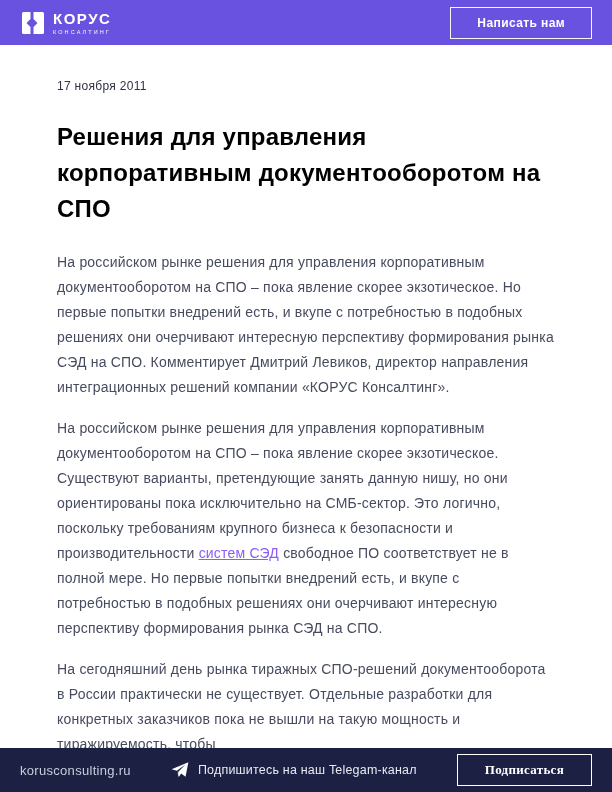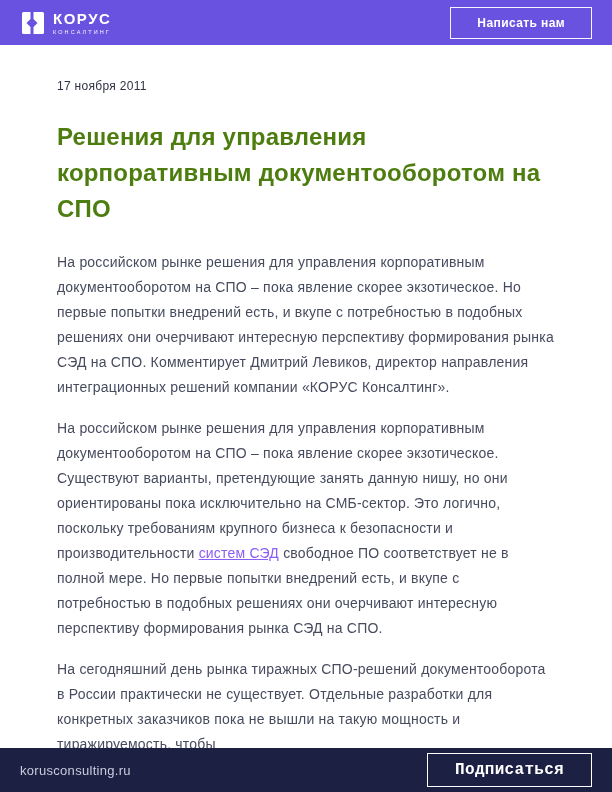--- a/index.html
+++ b/index.html
@@ -54,21 +54,21 @@
     letter-spacing: 0.3px;
     color: #2E3242;
   }
   .title {
     margin-top: 26px;
     max-width: 500px;
     font-size: 24px;
     font-weight: 700;
     line-height: 36px;
     letter-spacing: 0.2px;
-    color: #4d7c0f;
+    color: #000000;
   }
   .para {
     margin-top: 23px;
     max-width: 500px;
     font-size: 14px;
     line-height: 25px;
     letter-spacing: 0.2px;
     color: #474B5E;
   }
   .para + .para { margin-top: 16px; }
@@ -105,22 +105,22 @@
   .tg-icon { width: 18px; height: 16px; display: block; }
   .footer-tg-text {
     color: #E8EAF2;
     font-size: 12.5px;
     letter-spacing: 0.2px;
   }
   .footer-btn {
     background: transparent;
     border: 1.5px solid #ffffff;
     color: #ffffff;
-    font-family: Liberation Mono, monospace;
-    font-size: 16px;
+    font-family: Liberation Serif, serif;
+    font-size: 13px;
     font-weight: 700;
     letter-spacing: 0.3px;
     padding: 7px 27px;
     cursor: pointer;
   }
 </style>
 </head>
 <body>
 
 <div class="page">
@@ -146,17 +146,23 @@
     <p class="para">На российском рынке решения для управления корпоративным документооборотом на СПО – пока явление скорее экзотическое. Но первые попытки внедрений есть, и вкупе с потребностью в подобных решениях они очерчивают интересную перспективу формирования рынка СЭД на СПО. Комментирует Дмитрий Левиков, директор направления интеграционных решений компании «КОРУС Консалтинг».</p>
 
     <p class="para"><span>На российском рынке решения для управления корпоративным документооборотом на СПО – пока явление скорее экзотическое. Существуют варианты, претендующие занять данную нишу, но они ориентированы пока исключительно на СМБ-сектор. Это логично, поскольку требованиям крупного бизнеса к безопасности и производительности </span><a class="text-link">систем СЭД</a><span> свободное ПО соответствует не в полной мере. Но первые попытки внедрений есть, и вкупе с потребностью в подобных решениях они очерчивают интересную перспективу формирования рынка СЭД на СПО.</span></p>
 
     <p class="para">На сегодняшний день рынка тиражных СПО-решений документооборота в России практически не существует. Отдельные разработки для конкретных заказчиков пока не вышли на такую мощность и тиражируемость, чтобы</p>
   </main>
 
   <footer class="footer">
     <a class="footer-site">korusconsulting.ru</a>
 
+    <div class="footer-tg">
+      <svg class="tg-icon" viewBox="0 0 24 22" xmlns="http://www.w3.org/2000/svg" aria-hidden="true">
+        <path fill="#ffffff" d="M23.5 0.5 L0.5 9.8 L7.6 12.1 L10.3 20.5 L13.6 15.9 L19.6 20.2 Z M7.6 12.1 L19.5 3.5 L9.4 13.6 L9.8 17.6"></path>
+      </svg>
+      <span class="footer-tg-text">Подпишитесь на наш Telegam-канал</span>
+    </div>
 
     <button class="footer-btn">Подписаться</button>
   </footer>
 
 </div>
 
 </body></html>

